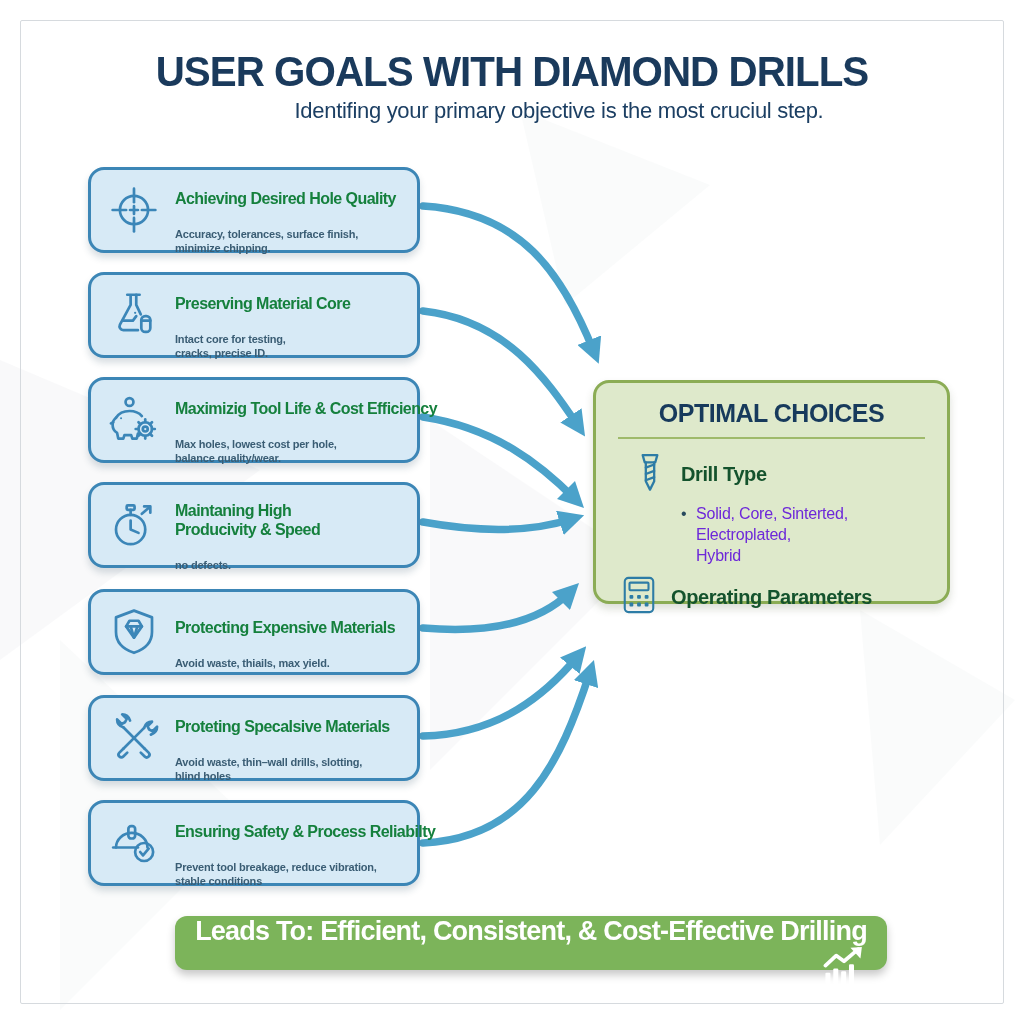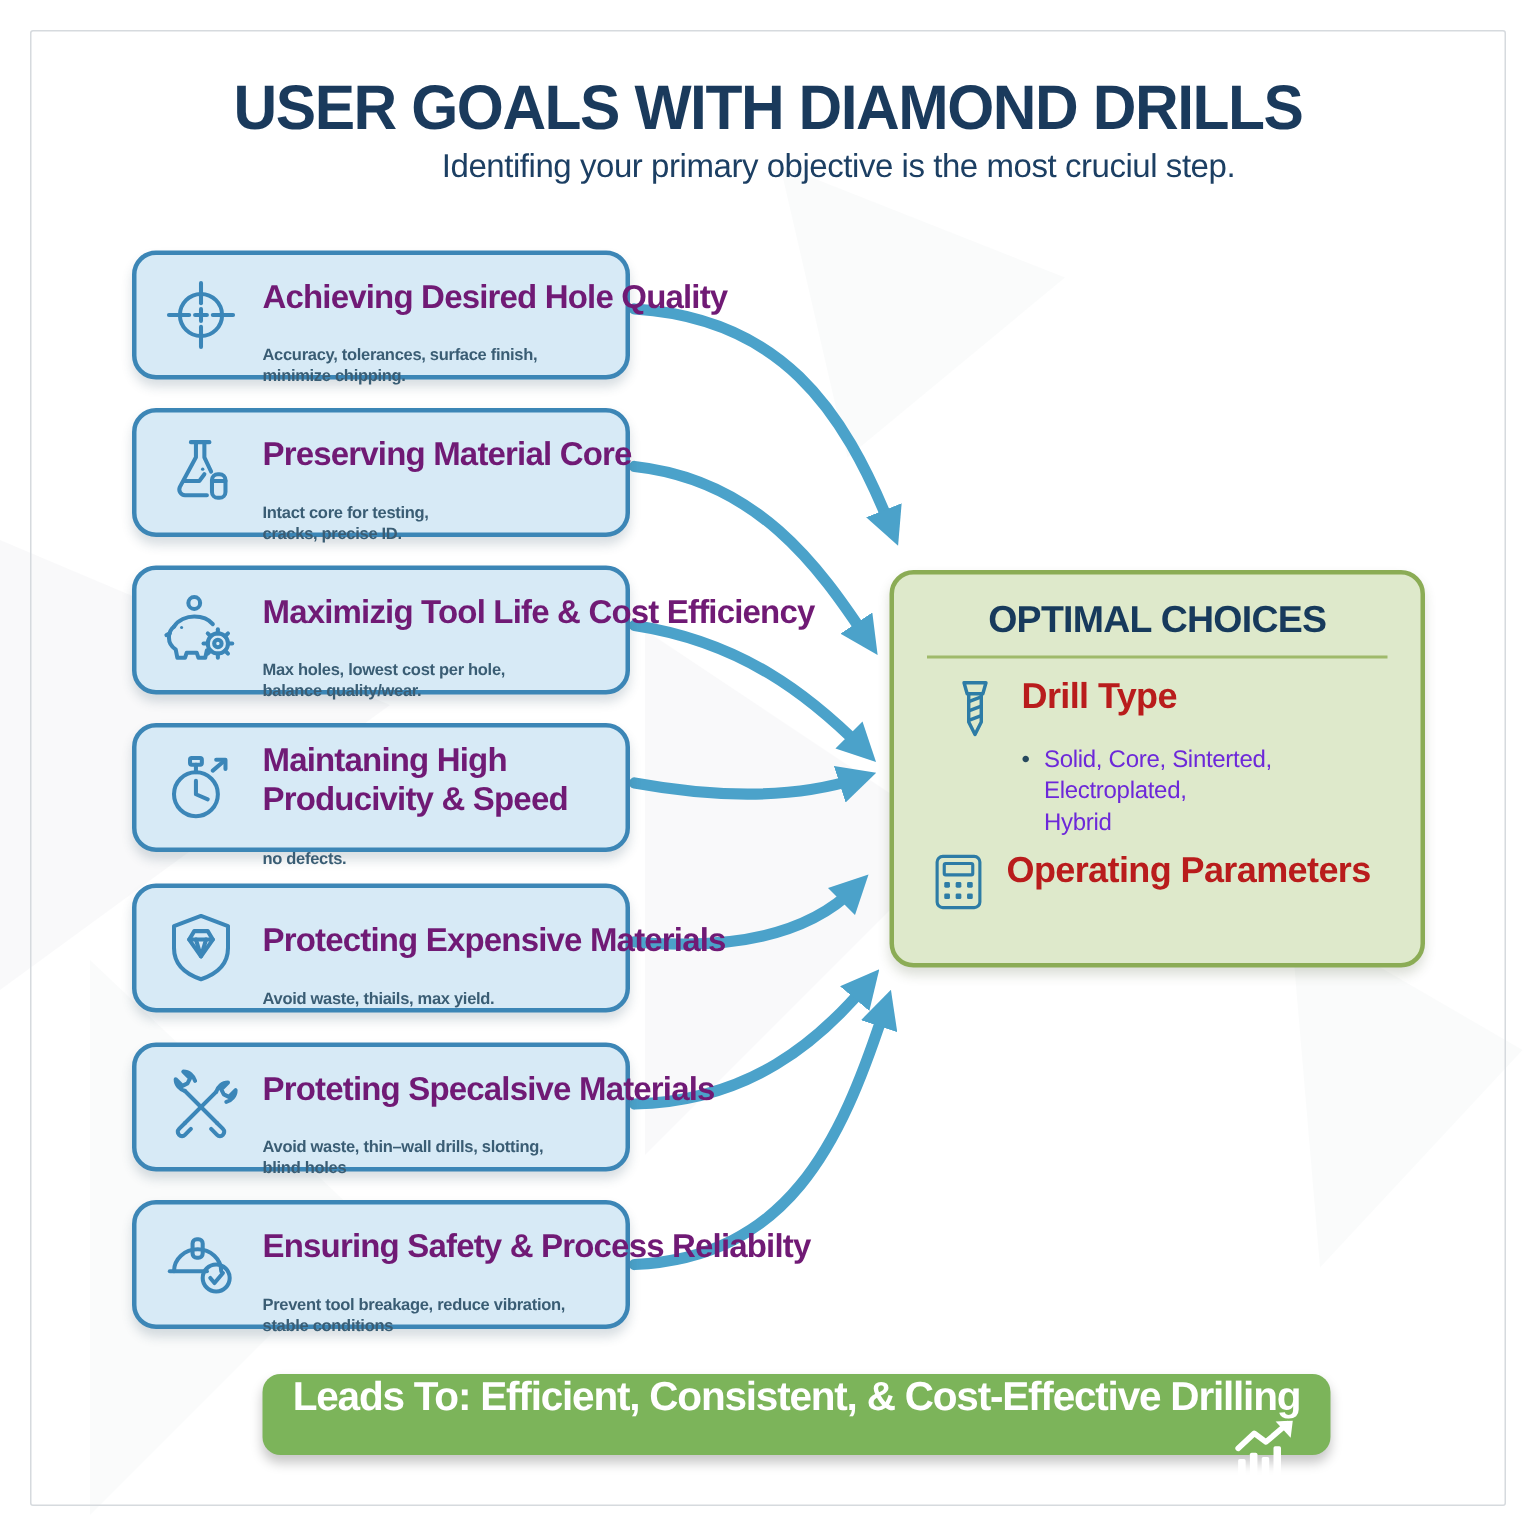--- a/index.html
+++ b/index.html
@@ -23,41 +23,41 @@
   }
   .goal-card{
     position:absolute;left:88px;width:332px;height:86px;
     background:#d7eaf6;border:3px solid #3c86b6;border-radius:16px;
     box-shadow:0 5px 7px rgba(40,70,95,.18);
     display:flex;align-items:center;box-sizing:border-box;padding:6px 8px 6px 14px;gap:12px;
   }
   .goal-card .gicon{flex:0 0 58px;display:flex;align-items:center;justify-content:center;}
   .goal-text{flex:1;min-width:0;}
   .goal-title{
-    font-size:22px;font-weight:bold;color:#701a75;letter-spacing:-0.55px;
+    font-size:16px;font-weight:bold;color:#15803d;letter-spacing:-0.55px;
     white-space:pre;line-height:1.2;margin-top:24px;
   }
   .goal-desc{
     font-size:11px;color:#3a5d74;letter-spacing:-0.2px;
     white-space:pre-line;line-height:1.25;margin-top:20px;font-weight:bold;
   }
   .arrows{position:absolute;left:0;top:0;width:1024px;height:1024px;pointer-events:none;}
   .optimal-panel{
-    position:absolute;left:593px;top:380px;width:357px;height:265px;box-sizing:border-box;
+    position:absolute;left:593px;top:380px;width:357px;height:224px;box-sizing:border-box;
     background:#dee9cb;border:3px solid #8bac55;border-radius:16px;
     box-shadow:0 5px 8px rgba(60,80,40,.18);
   }
   .oc-title{
     text-align:center;font-size:25px;font-weight:bold;color:#173a5c;
     letter-spacing:-0.5px;margin-top:16px;
   }
   .oc-divider{height:0;border-top:2px solid #9fba6b;margin:9px 22px 4px 22px;}
   .oc-section{display:flex;gap:13px;padding:8px 14px 0 36px;align-items:flex-start;}
   .oc-section .oicon{flex:0 0 36px;display:flex;justify-content:center;margin-top:1px;}
-  .oc-heading{font-size:24px;font-weight:bold;color:#b91c1c;letter-spacing:-0.4px;}
+  .oc-heading{font-size:20px;font-weight:bold;color:#14532d;letter-spacing:-0.4px;margin-top:12px;}
   .oc-bullets{margin:2px 0 0 0;padding:0;list-style:none;}
   .oc-bullets li{
     position:relative;padding-left:15px;font-size:16px;color:#6d28d9;
     letter-spacing:-0.2px;line-height:1.3;white-space:pre-line;margin-top:18px;
   }
   .oc-bullets li::before{content:"•";position:absolute;left:0;top:0;color:#27495e;}
   .banner{
     position:absolute;left:175px;top:916px;width:712px;height:54px;box-sizing:border-box;
     background:#7cb45a;border-radius:12px;box-shadow:0 5px 8px rgba(0,0,0,.22);
     display:flex;align-items:center;padding:0 20px;color:#ffffff;flex-direction:column;

